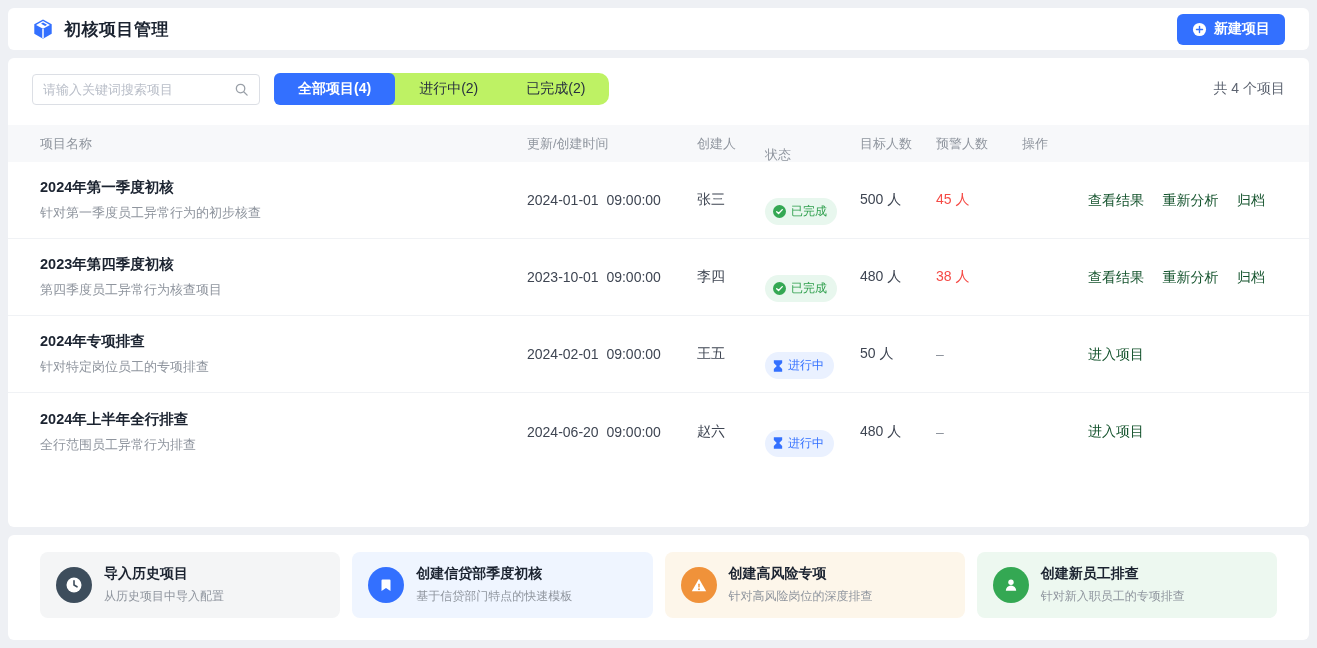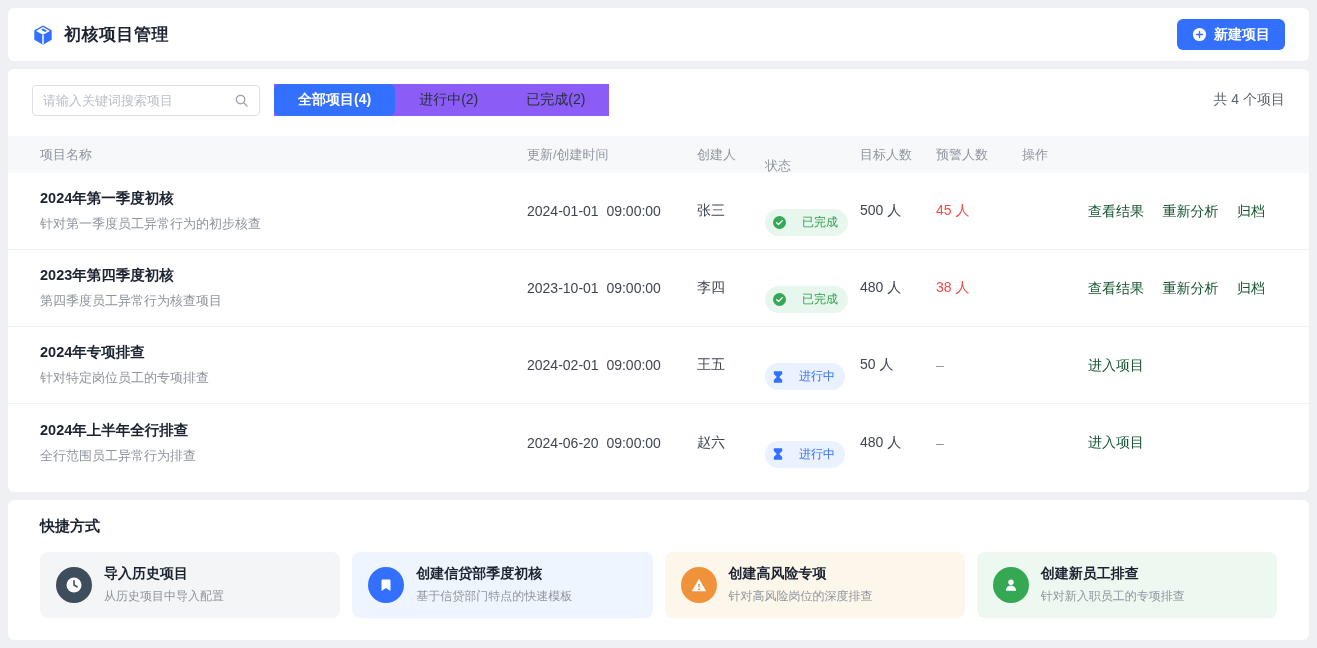--- a/index.html
+++ b/index.html
@@ -2,37 +2,37 @@
 <html><head>
 <meta charset="utf-8">
 <style>
   * { box-sizing: border-box; margin: 0; padding: 0; }
   html,body { width:1317px; height:648px; overflow:hidden; }
   body { background:#eef0f4; font-family:"Liberation Sans", sans-serif; color:#1b2330; }
   .wrap { width:100%; height:100%; padding:8px; display:flex; flex-direction:column; gap:8px; }
   .card { background:#fff; border-radius:6px; }
 
   
-  .header-card { height:53px; flex:none; display:flex; align-items:center; padding:0 24px; }
+  .header-card { height:42px; flex:none; display:flex; align-items:center; padding:0 24px; }
   .cube { width:22px; height:22px; flex:none; }
   .page-title { font-size:17px; font-weight:bold; margin-left:10px; letter-spacing:.5px; }
   .spacer { flex:1; }
   .new-btn { background:#3370ff; color:#fff; border:none; border-radius:6px; height:31px;
              padding:0 15px; font-size:14px; font-weight:bold; display:flex; align-items:center;
              gap:7px; cursor:pointer; font-family:inherit; }
 
   
   .main-card { flex:1; display:flex; flex-direction:column; }
   .toolbar { display:flex; align-items:center; padding:15px 24px 20px; }
   .search-box { width:228px; height:31px; border:1px solid #dcdfe5; border-radius:4px;
                 display:flex; align-items:center; padding:0 10px; background:#fff; }
   .search-box input { border:none; outline:none; flex:1; font-size:13px; color:#333;
                       font-family:inherit; min-width:0; }
   .search-box input::placeholder { color:#b9bec8; }
-  .tab-group { display:flex; background:#8b5cf6; border-radius:0; margin-left:14px; }
+  .tab-group { display:flex; background:#bef264; border-radius:10px; margin-left:14px; }
   .tab { padding:7px 24px; font-size:14px; color:#27303f; cursor:pointer; border-radius:6px;
          white-space:nowrap; }
   .tab.active { background:#3370ff; color:#fff; font-weight:bold; }
   .total { margin-left:auto; font-size:14px; color:#5c6370; }
 
   
   .thead { display:flex; align-items:center; background:#f7f8fa; padding:0 32px; height:37px;
            font-size:13px; color:#8f959e; flex:none; }
   .trow { display:flex; align-items:center; padding:0 32px; height:77px;
           border-bottom:1px solid #f0f2f5; }
@@ -44,21 +44,21 @@
   .c-target { width:76px; flex:none; }
   .c-warning { width:86px; flex:none; }
   .c-ops { width:255px; flex:none; }
   .cell-ops { padding-left:66px; white-space:nowrap; }
   .pname { font-size:14.5px; font-weight:bold; }
   .pdesc { font-size:13px; color:#8f959e; margin-top:7px; }
   .cell-time, .cell-creator, .cell-target { font-size:14px; color:#3e4552; }
   .cell-warning { font-size:14px; }
   .warn-red { color:#f54a45; }
   .warn-dash { color:#8f959e; }
-  .badge { display:inline-flex; align-items:center; gap:16px; font-size:12px;
+  .badge { display:inline-flex; align-items:center; gap:5px; font-size:12px;
            padding:5px 10px 5px 8px; border-radius:20px; white-space:nowrap; }
   .badge-done { background:#e8f7ee; color:#30a04e; }
   .badge-ongoing { background:#eaf1ff; color:#3370ff; }
   .link { color:#14532d; font-size:14px; text-decoration:none; margin-right:14px; cursor:pointer;text-align:right; }
   .link:last-child { margin-right:14px; }
 
   
   .bottom-card { flex:none; padding:17px 32px 22px; }
   .sc-heading { font-size:15px; font-weight:bold; margin-bottom:16px; }
   .sc-grid { display:grid; grid-template-columns:repeat(4,1fr); gap:12px; }
@@ -228,21 +228,20 @@
       <div class="c-target cell-target">480 人</div>
       <div class="c-warning cell-warning warn-dash">–</div>
       <div class="c-ops cell-ops">
         <a class="link">进入项目</a>
       </div>
     </div>
 
   </div>
 
   <div class="card bottom-card">
-    <div class="sc-heading">快捷方式</div>
     <div class="sc-grid">
 
       <div class="sc sc-0">
         <span class="sc-icon ic-0">
           <svg width="18" height="18" viewBox="0 0 18 18">
             <circle cx="9" cy="9" r="7.5" fill="#fff"></circle>
             <path d="M9 4.8V9l3 1.8" stroke="#3d4d5c" stroke-width="1.6" fill="none" stroke-linecap="round"></path>
           </svg>
         </span>
         <div class="sc-text">

